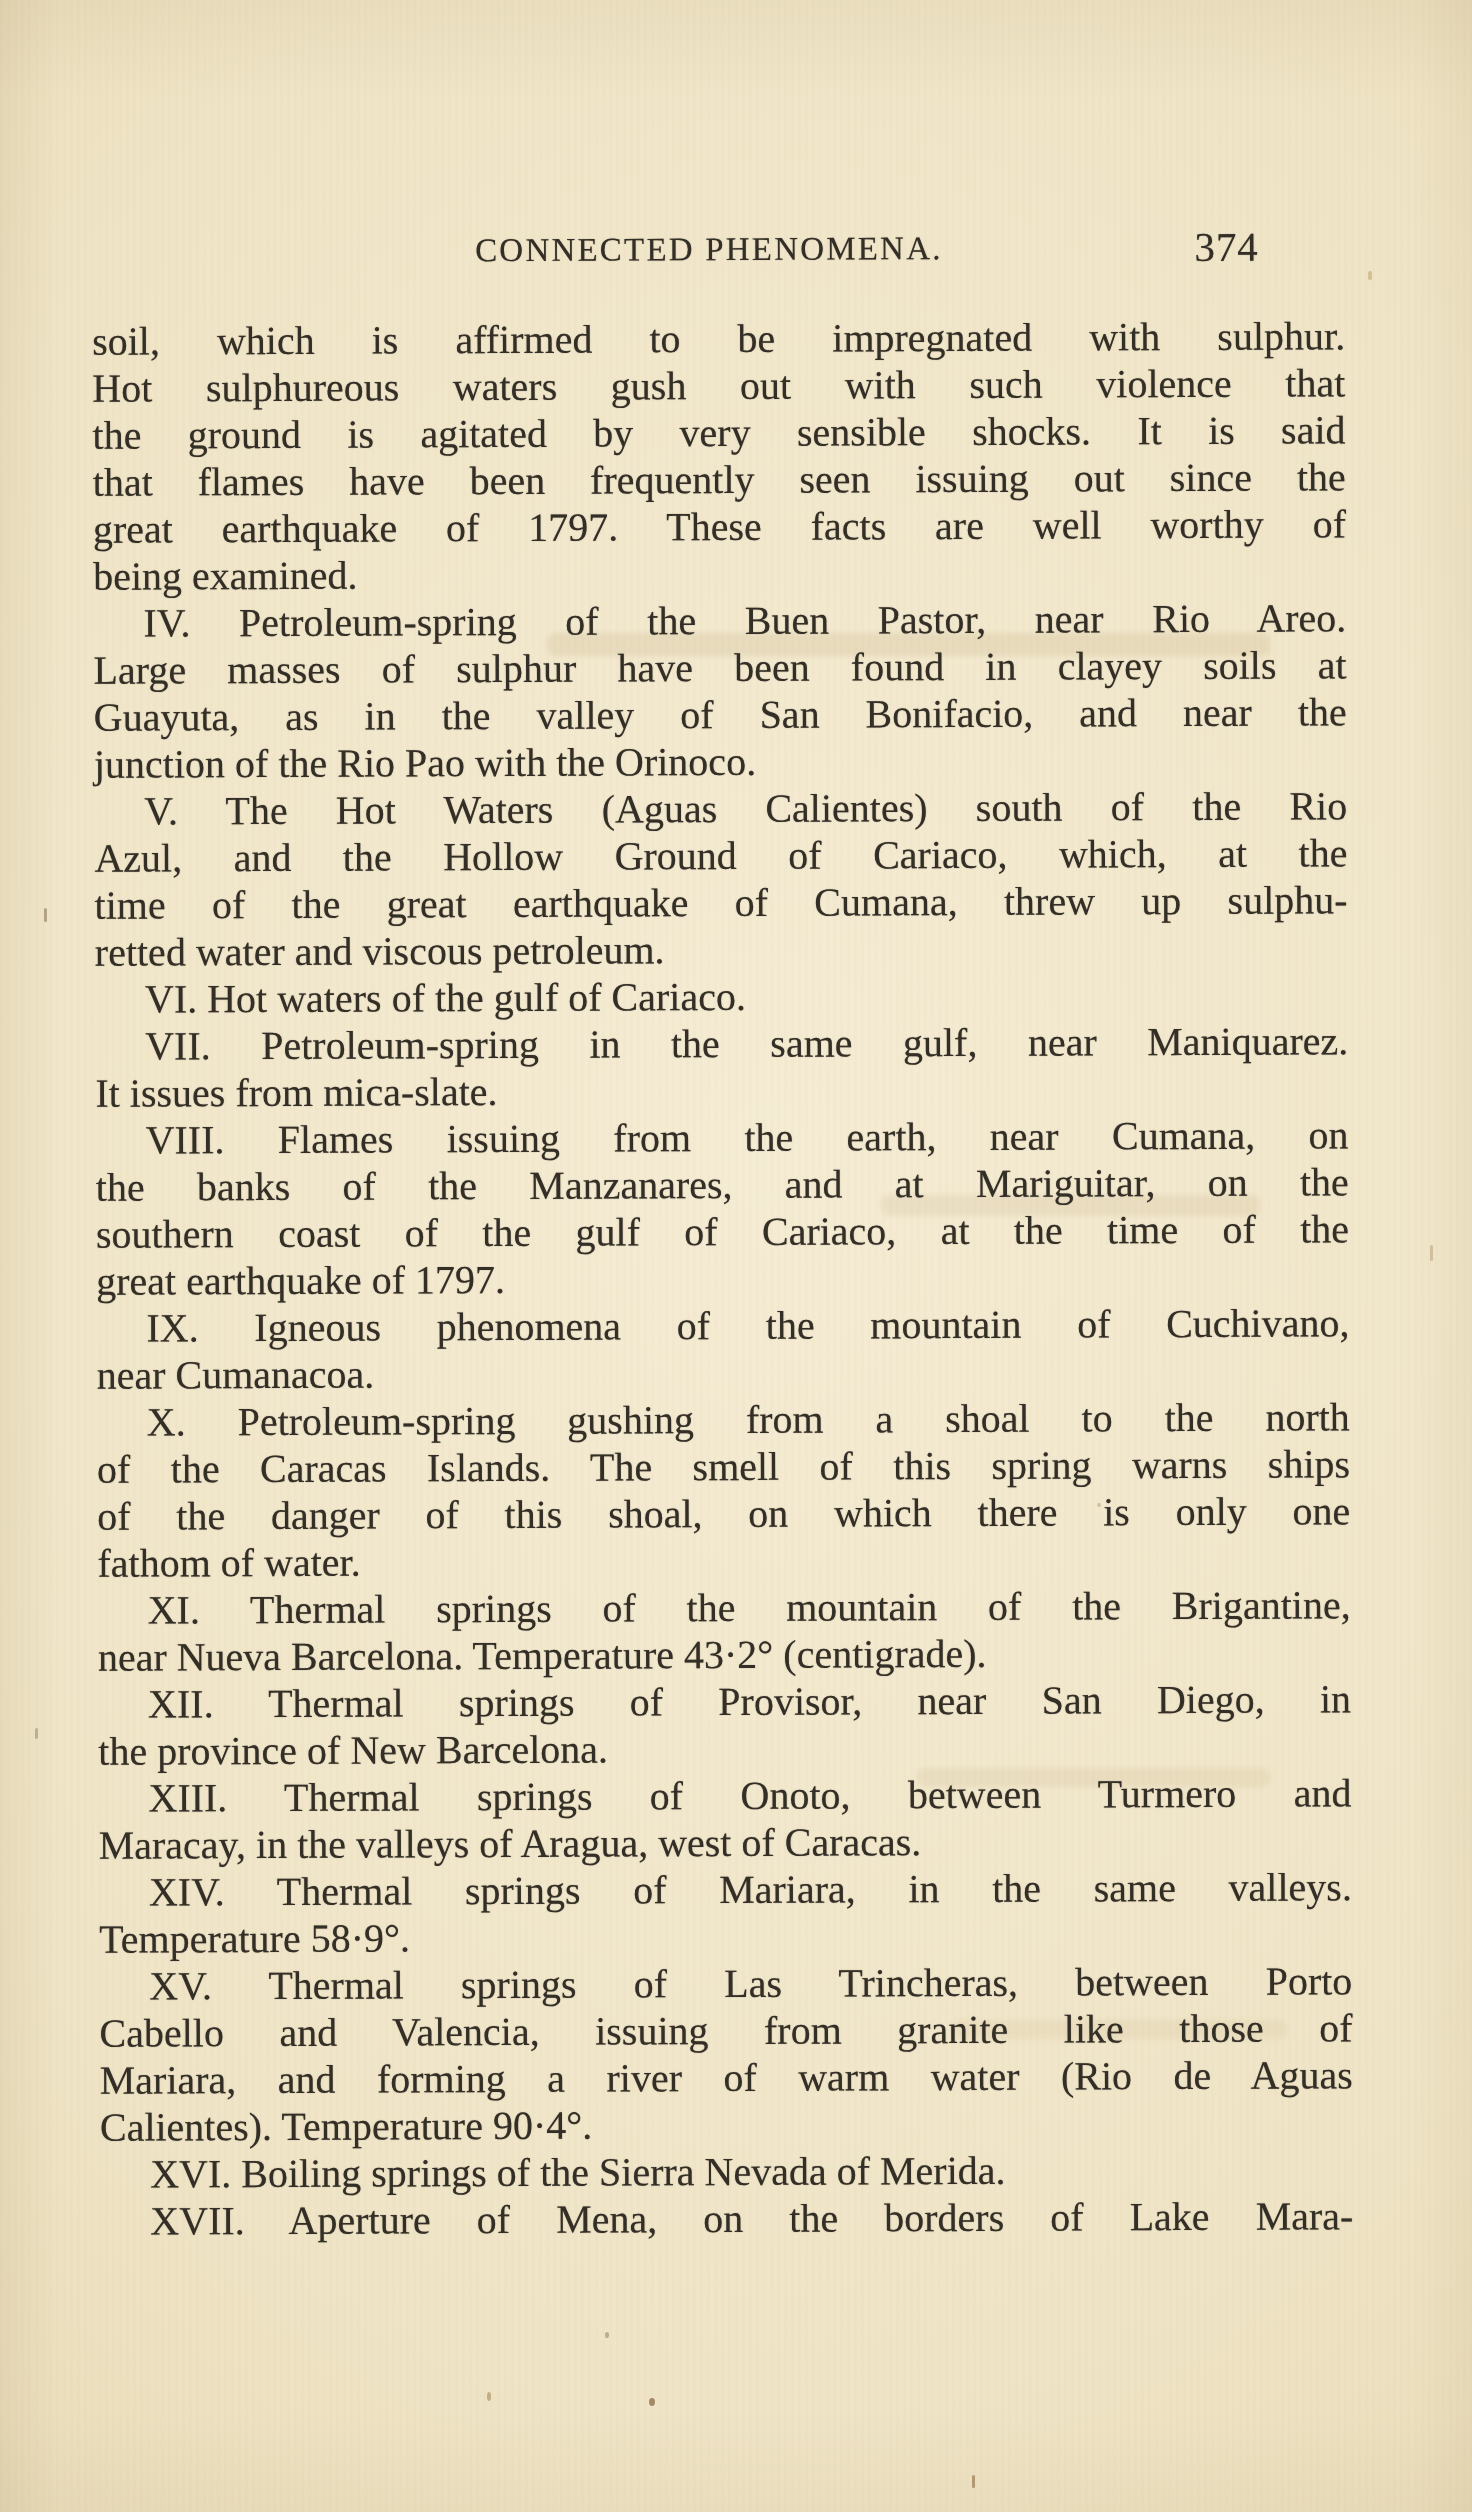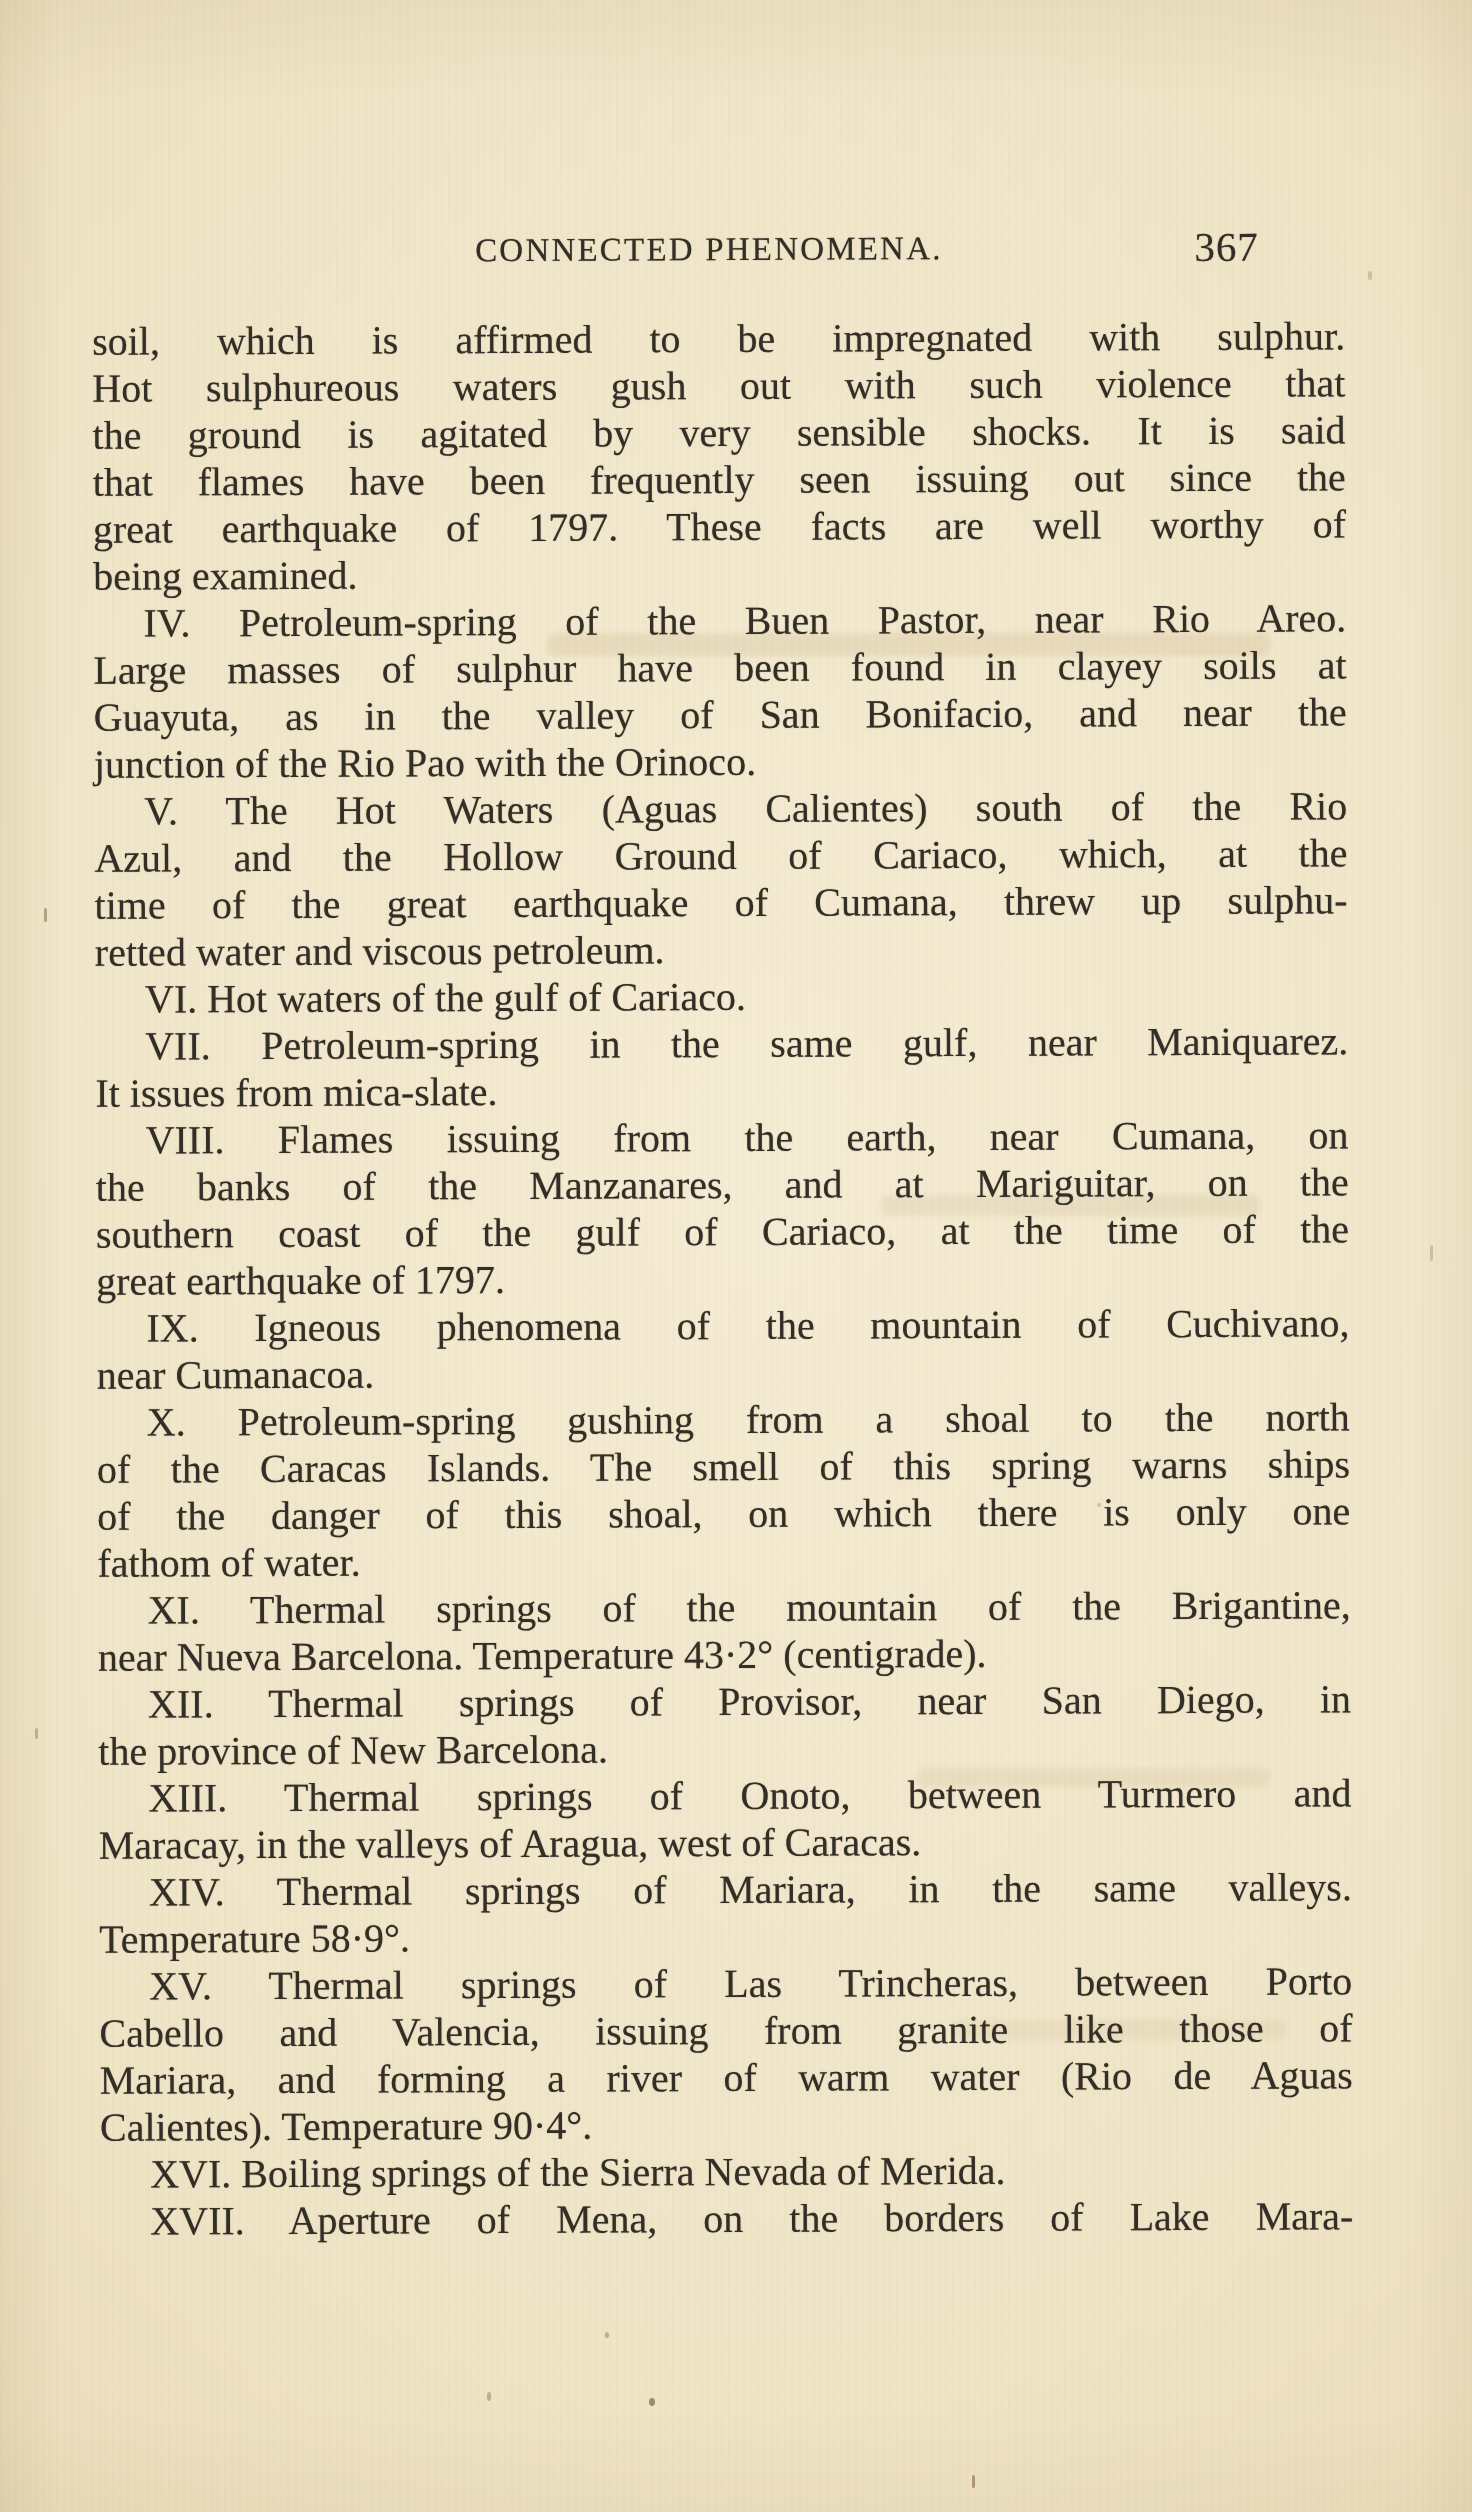--- a/index.html
+++ b/index.html
@@ -103,21 +103,21 @@
 <div class="speck" style="left:605px;top:2332px;width:4.4px;height:6.2px;background:#8a6a40;opacity:.45;"></div>
 <div class="speck" style="left:1368px;top:271px;width:3.5px;height:8.8px;background:#b08c50;opacity:.4;border-radius:1.8px;"></div>
 <div class="speck" style="left:44px;top:908px;width:2.6px;height:14px;background:#6b5534;opacity:.45;border-radius:1.8px;"></div>
 <div class="speck" style="left:35px;top:1728px;width:2.6px;height:10.6px;background:#6b5534;opacity:.35;border-radius:1.8px;"></div>
 <div class="speck" style="left:1430px;top:1245px;width:2.6px;height:16px;background:#8a6a40;opacity:.3;border-radius:1.8px;"></div>
 <div class="speck" style="left:1097px;top:1503px;width:3.5px;height:4.4px;background:#9a7a4a;opacity:.35;"></div>
 
 <div class="scan-rotate">
   <div class="running-head">
     <div class="head-title">CONNECTED PHENOMENA.</div>
-    <div class="head-number">367</div>
+    <div class="head-number">374</div>
   </div>
 
   <div class="page-text">
       <div class="line j">soil, which is affirmed to be impregnated with sulphur.</div>
       <div class="line j">Hot sulphureous waters gush out with such violence that</div>
       <div class="line j">the ground is agitated by very sensible shocks. It is said</div>
       <div class="line j">that flames have been frequently seen issuing out since the</div>
       <div class="line j">great earthquake of 1797. These facts are well worthy of</div>
       <div class="line">being examined.</div>
       <div class="line j ind">IV. Petroleum-spring of the Buen Pastor, near Rio Areo.</div>

